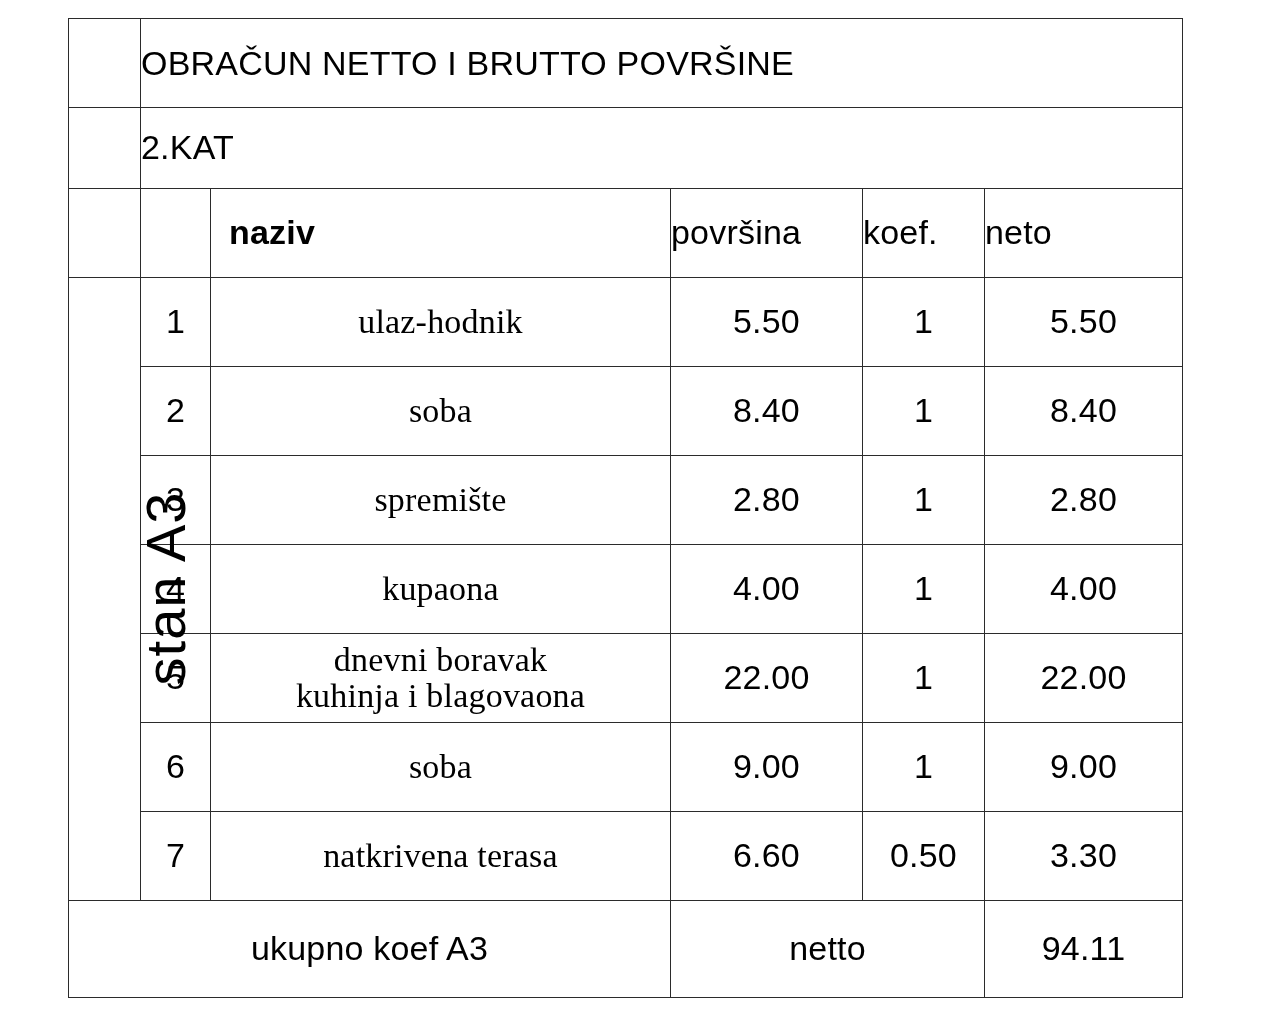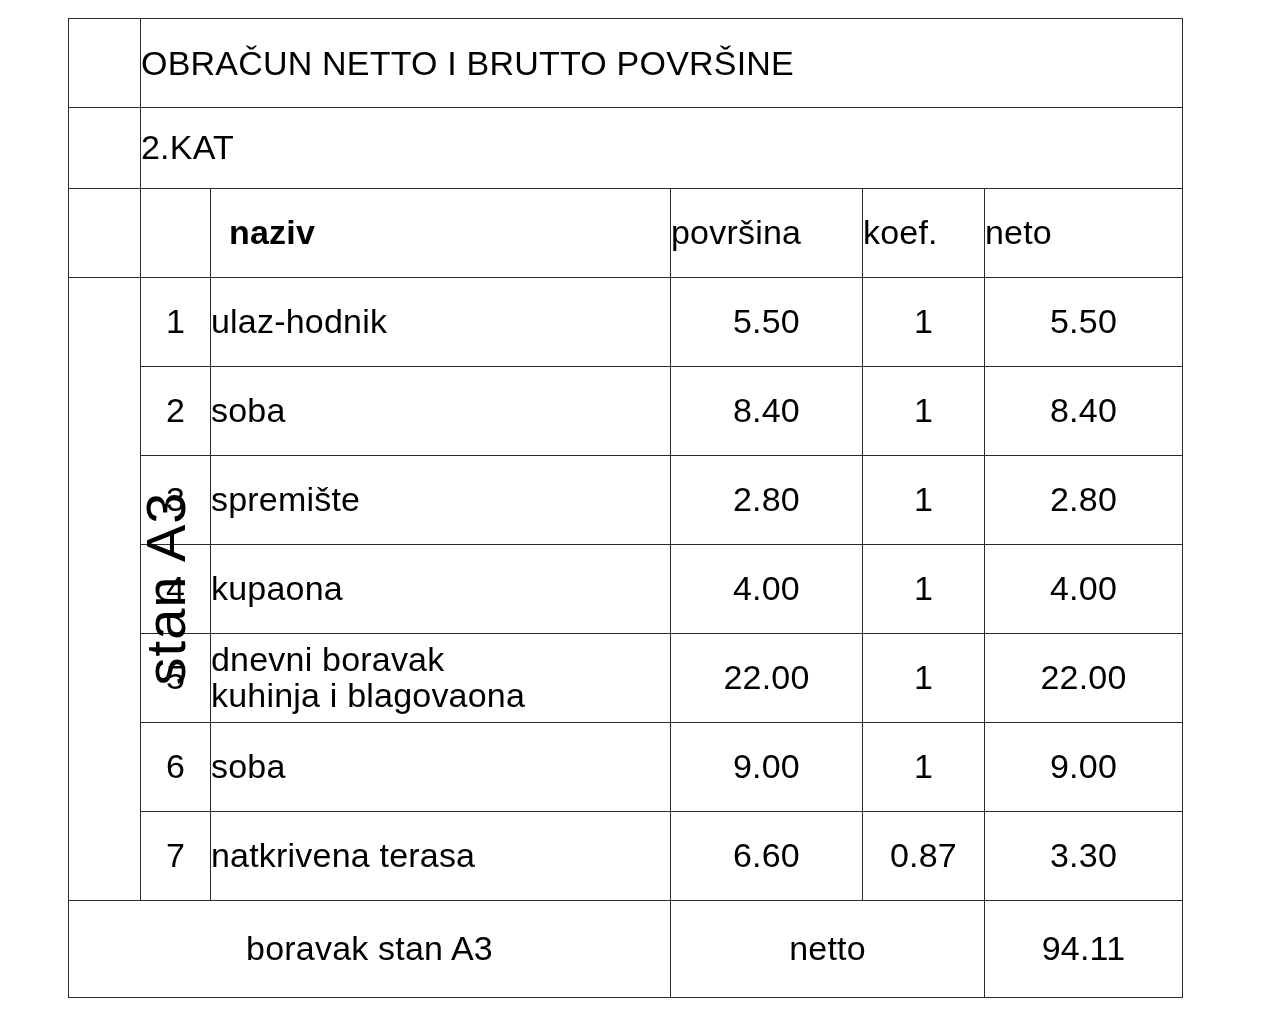--- a/index.html
+++ b/index.html
@@ -89,24 +89,25 @@
     font-size: 56px;
     font-weight: 300;
     letter-spacing: 1px;
   }
 
   .num {
     text-align: center;
     font-size: 34px;
   }
   .name {
-    text-align: left;
+    text-align: center;
     padding-left: 22px;
     font-size: 36px;
     line-height: 1.05;
+    font-family: Liberation Serif, serif;
   }
   .name .l2 { display: block; }
   .val {
     text-align: center;
     font-size: 36px;
     margin-left: 32px;
   }
   .koef {
     text-align: center;
     font-size: 34px;
@@ -202,24 +203,24 @@
         <td class="num">6</td>
         <td class="name">soba</td>
         <td class="val">9.00</td>
         <td class="koef">1</td>
         <td class="val">9.00</td>
       </tr>
       <tr style="height:88px;">
         <td class="num">7</td>
         <td class="name">natkrivena terasa</td>
         <td class="val">6.60</td>
-        <td class="koef">0.87</td>
+        <td class="koef">0.50</td>
         <td class="val">3.30</td>
       </tr>
 
       <tr style="height:96px;">
-        <td class="total-label" colspan="3">boravak stan A3</td>
+        <td class="total-label" colspan="3">ukupno koef A3</td>
         <td class="total-netto" colspan="2">netto</td>
         <td class="total-value">94.11</td>
       </tr>
     </tbody>
   </table>
 </div>
 
 </body></html>

